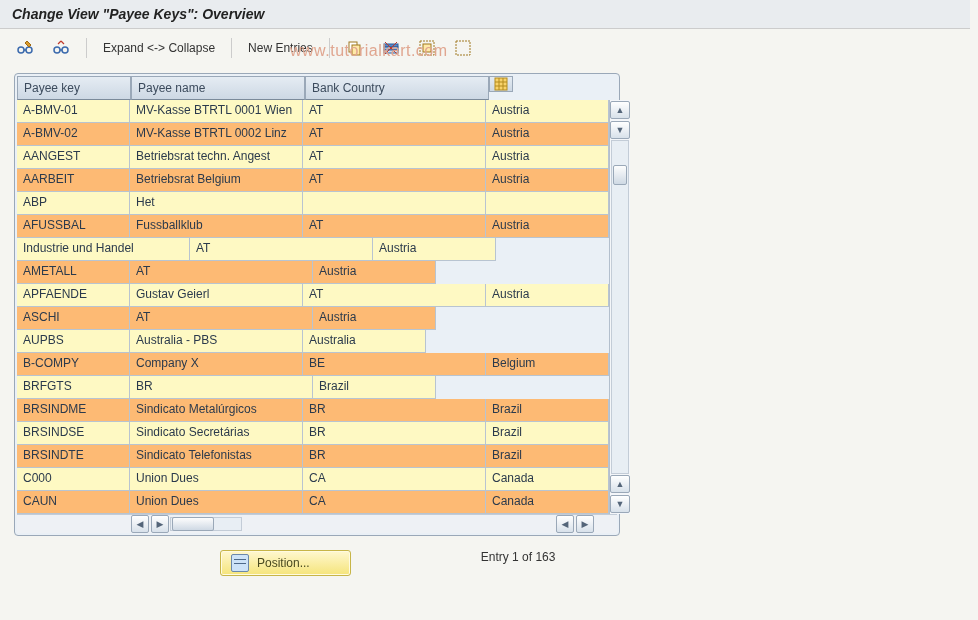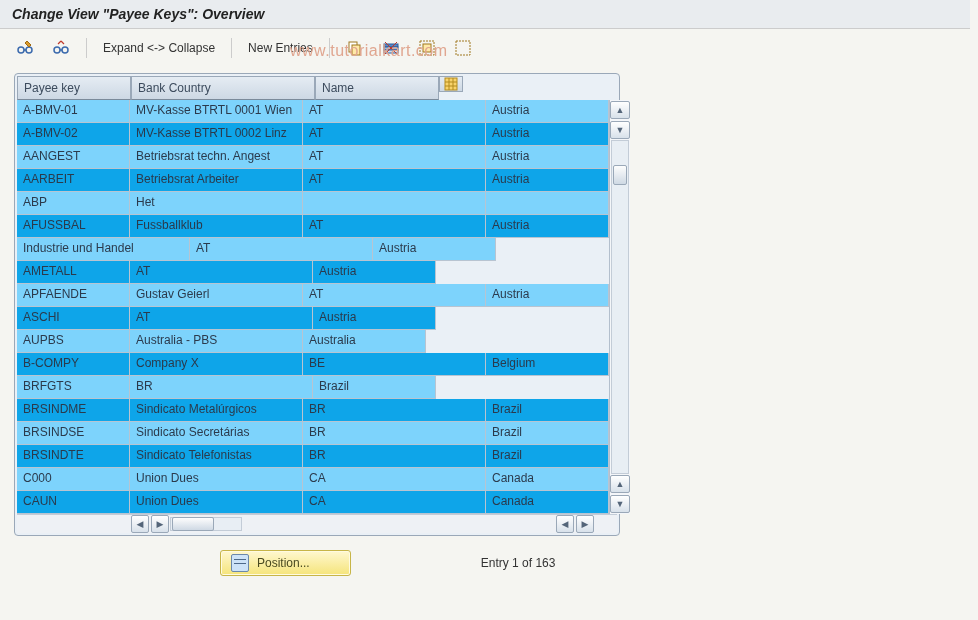--- a/index.html
+++ b/index.html
@@ -83,22 +83,22 @@
   }
   .grid-row .gcell {
     border-right: 1px solid #b8c4d1;
     border-bottom: 1px solid #b8c4d1;
     padding: 3px 6px;
     height: 16px;
     white-space: nowrap;
     overflow: hidden;
     text-overflow: ellipsis;
   }
-  .grid-row.even .gcell { background: #7dd3fc; color: #2b3a4c;}
-  .grid-row.odd  .gcell { background: #0ea5e9; color: #2b3a4c;}
+  .grid-row.even .gcell { background: #fef9c3; color: #2b3a4c;}
+  .grid-row.odd  .gcell { background: #fdba74; color: #2b3a4c;}
   .c-key { width: 100px; }
   .c-name { width: 160px; }
   .c-bc  { width: 170px; }
   .c-cn  { width: 110px; }
   .settings-col {
     width: 22px;
     background: linear-gradient(#e5ecf3, #cdd8e4);
     border: 1px solid #9aa8b8;
     display: flex;
     align-items: center;
@@ -171,21 +171,21 @@
     top: -1px;
     left: 1px;
     height: 12px;
     width: 40px;
     background: linear-gradient(#fdfdfd,#cfd9e4);
     border: 1px solid #9aa8b8;
     border-radius: 2px;
   }
   .footer {
     display: flex;
-    align-items: center;
+    align-items: flex-start;
     gap: 130px;
     margin: 14px 12px 0 220px;
   }
   .pos-btn {
     display: flex;
     align-items: center;
     gap: 8px;
     background: linear-gradient(#fff8d0,#f5e47a);
     border: 1px solid #c7b548;
     border-radius: 3px;
@@ -279,22 +279,22 @@
       <svg viewBox="0 0 18 18">
           <rect x="2" y="2" width="14" height="14" fill="none" stroke="#a07820" stroke-dasharray="2 1"></rect>
         </svg>
     </span>
   </button>
 </div>
 
 <div class="grid-wrap">
   <div class="grid-head-row">
     <div class="gcell c-key">Payee key</div>
+    <div class="gcell c-name">Payee name</div>
     <div class="gcell c-bc">Bank Country</div>
-    <div class="gcell c-cn">Name</div>
     <div class="settings-col">
       <svg width="14" height="14" viewBox="0 0 14 14">
         <rect x="1" y="1" width="12" height="12" fill="#f8d36b" stroke="#b38b1f"></rect>
         <line x1="1" y1="5" x2="13" y2="5" stroke="#b38b1f"></line>
         <line x1="1" y1="9" x2="13" y2="9" stroke="#b38b1f"></line>
         <line x1="5" y1="1" x2="5" y2="13" stroke="#b38b1f"></line>
         <line x1="9" y1="1" x2="9" y2="13" stroke="#b38b1f"></line>
       </svg>
     </div>
   </div>
@@ -314,21 +314,21 @@
           <div class="gcell c-cn">Austria</div>
         </div>
         <div class="grid-row even">
           <div class="gcell c-key">AANGEST</div>
           <div class="gcell c-name">Betriebsrat techn. Angest</div>
           <div class="gcell c-bc">AT</div>
           <div class="gcell c-cn">Austria</div>
         </div>
         <div class="grid-row odd">
           <div class="gcell c-key">AARBEIT</div>
-          <div class="gcell c-name">Betriebsrat Arbeiter</div>
+          <div class="gcell c-name">Betriebsrat Belgium</div>
           <div class="gcell c-bc">AT</div>
           <div class="gcell c-cn">Austria</div>
         </div>
         <div class="grid-row even">
           <div class="gcell c-key">ABP</div>
           <div class="gcell c-name">Het</div>
           <div class="gcell c-bc"></div>
           <div class="gcell c-cn"></div>
         </div>
         <div class="grid-row odd">

